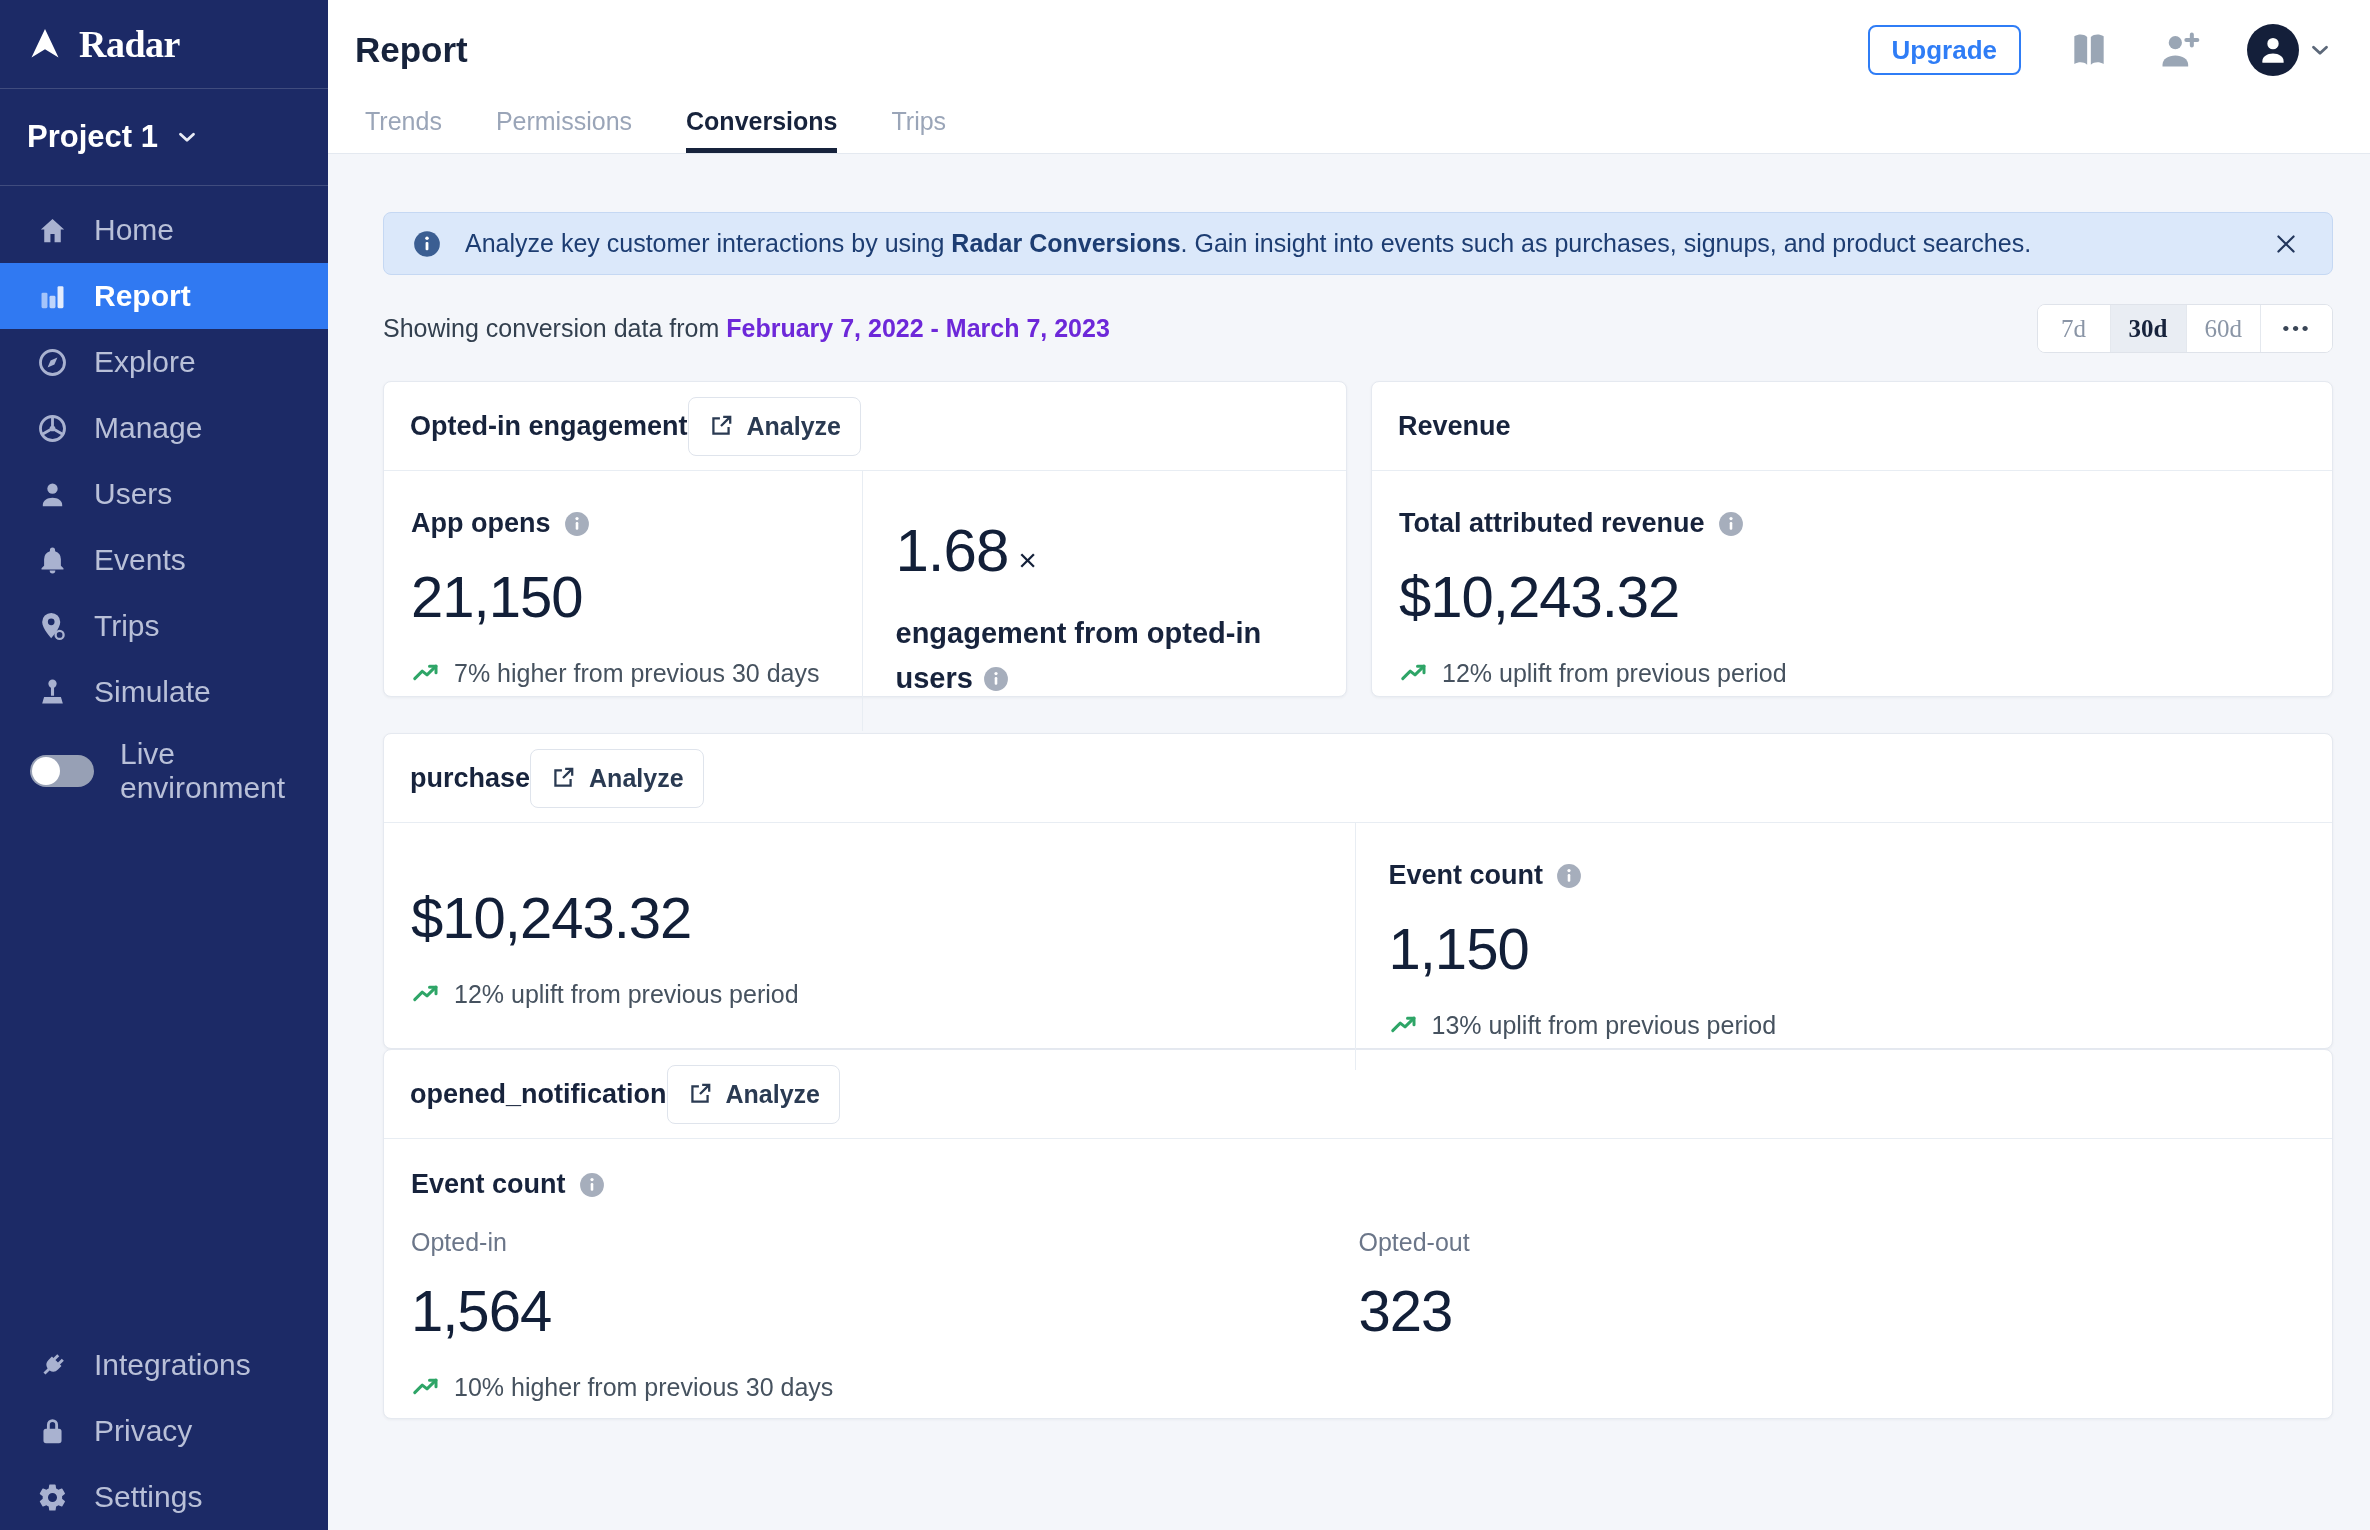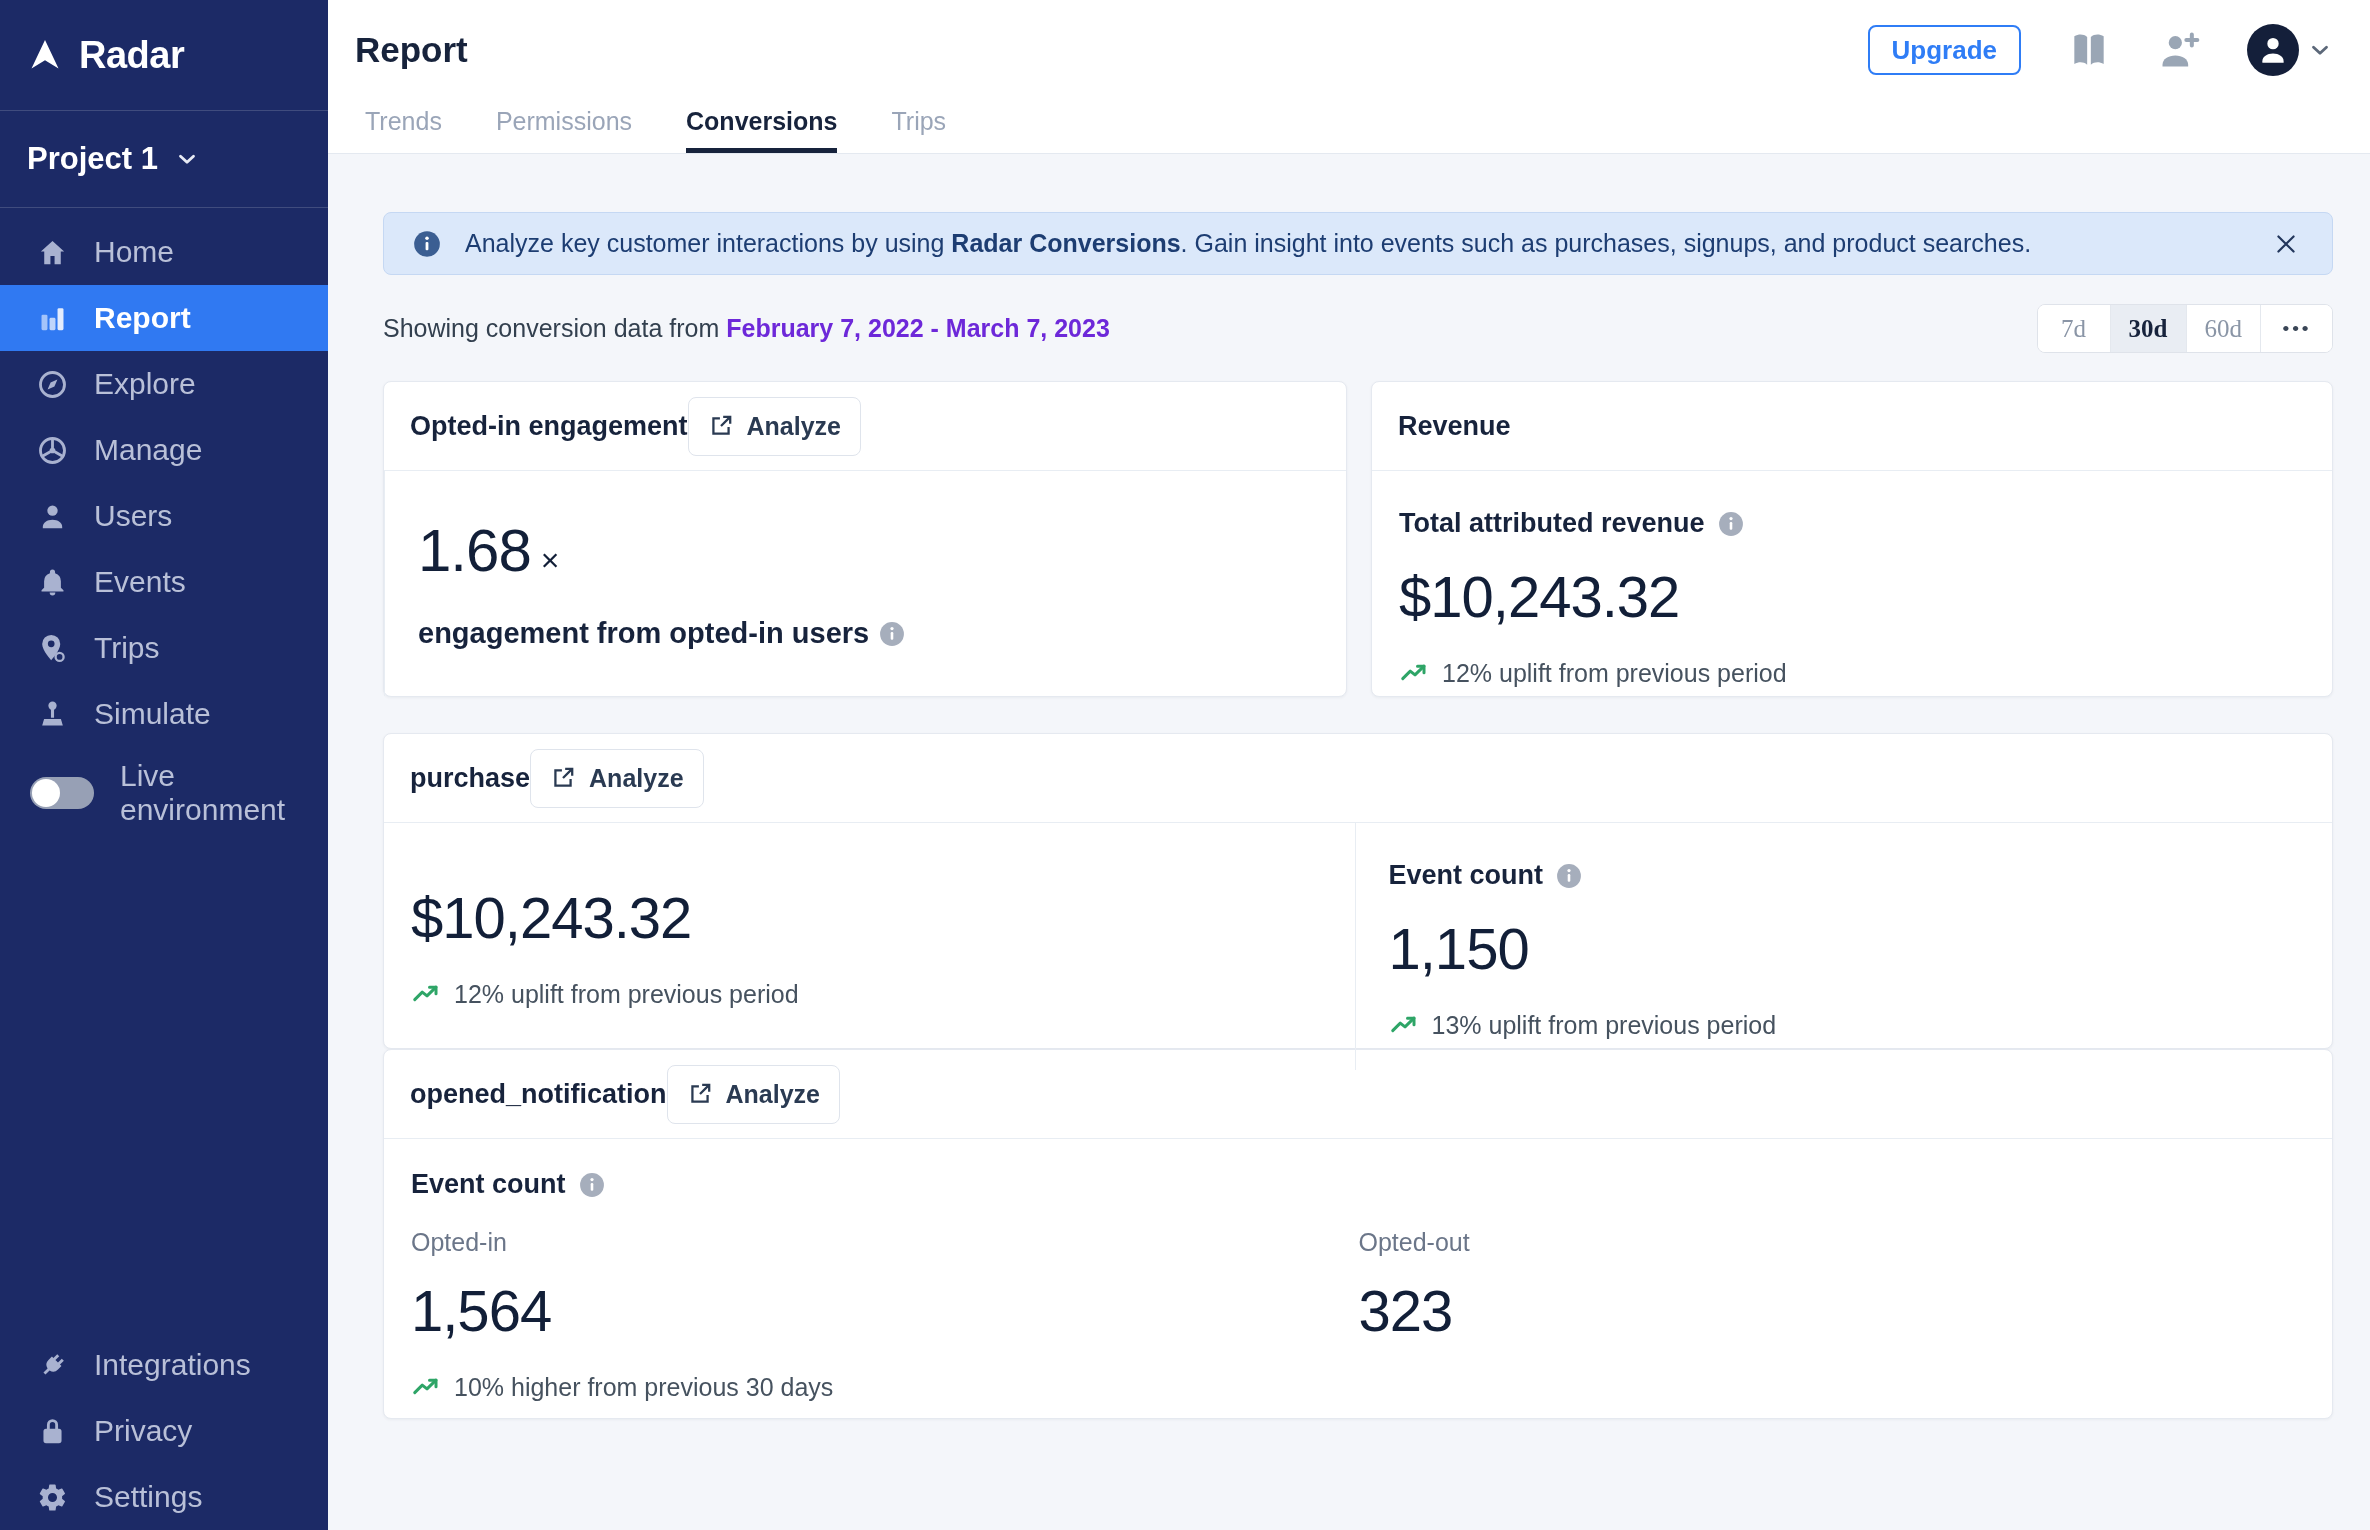--- a/index.html
+++ b/index.html
@@ -3,21 +3,21 @@
 <meta charset="utf-8">
 <style>
   * { margin:0; padding:0; box-sizing:border-box; }
   html,body { width:2370px; height:1530px; }
   body { font-family:"Liberation Sans", sans-serif; background:#f4f6fa; overflow:hidden; }
 
   .app { display:flex; width:2370px; height:1530px; }
 
   
   .sidebar { width:328px; height:1530px; background:#1c2a66; color:#b9c0d8; display:flex; flex-direction:column; flex-shrink:0; }
-  .logo-row { height:111px; display:flex; align-items:center; gap:16px; padding:0 27px; border-bottom:1px solid rgba(255,255,255,.16); }
+  .logo-row { height:89px; display:flex; align-items:center; gap:16px; padding:0 27px; border-bottom:1px solid rgba(255,255,255,.16);font-family:Liberation Serif, serif; }
   .logo-row svg { width:36px; height:36px; color:#fff; }
   .logo-text { color:#fff; font-size:38px; font-weight:bold; letter-spacing:-.5px; }
   .project-row { height:97px; display:flex; align-items:center; gap:16px; padding:0 27px; border-bottom:1px solid rgba(255,255,255,.16); cursor:pointer; }
   .project-text { color:#fff; font-size:31px; font-weight:bold; }
   .project-row svg { width:26px; height:26px; color:#e8ebf5; }
 
   .nav { margin-top:11px; }
   .nav-item { height:66px; display:flex; align-items:center; gap:26px; padding-left:37px; font-size:30px; cursor:pointer; }
   .nav-item svg { width:31px; height:31px; color:#a9b2d0; flex-shrink:0; }
   .nav-item.active { background:#3079f2; color:#fff; font-weight:bold; }
@@ -353,20 +353,35 @@
           <div class="card-header">
             <h2 class="card-title">Opted-in engagement</h2>
             <button class="analyze-btn">
               <svg>
                   <use href="#i-external"></use>
                 </svg>
               <span>Analyze</span>
             </button>
           </div>
           <div class="card-body">
+            <div class="col">
+              <div class="metric-label">
+                <span>App opens</span>
+                <svg class="info-i">
+                    <use href="#i-info"></use>
+                  </svg>
+              </div>
+              <div class="num">21,150</div>
+              <div class="trend">
+                <svg>
+                    <use href="#i-trend-up"></use>
+                  </svg>
+                <span>7% higher from previous 30 days</span>
+              </div>
+            </div>
             <div class="col divided">
               <div class="mult-val">
                 <span class="v">1.68</span>
                 <span class="x">×</span>
               </div>
               <div class="mult-label">
                 <span>engagement from opted-in users</span><svg class="info-i">
                     <use href="#i-info"></use>
                   </svg>
               </div>

